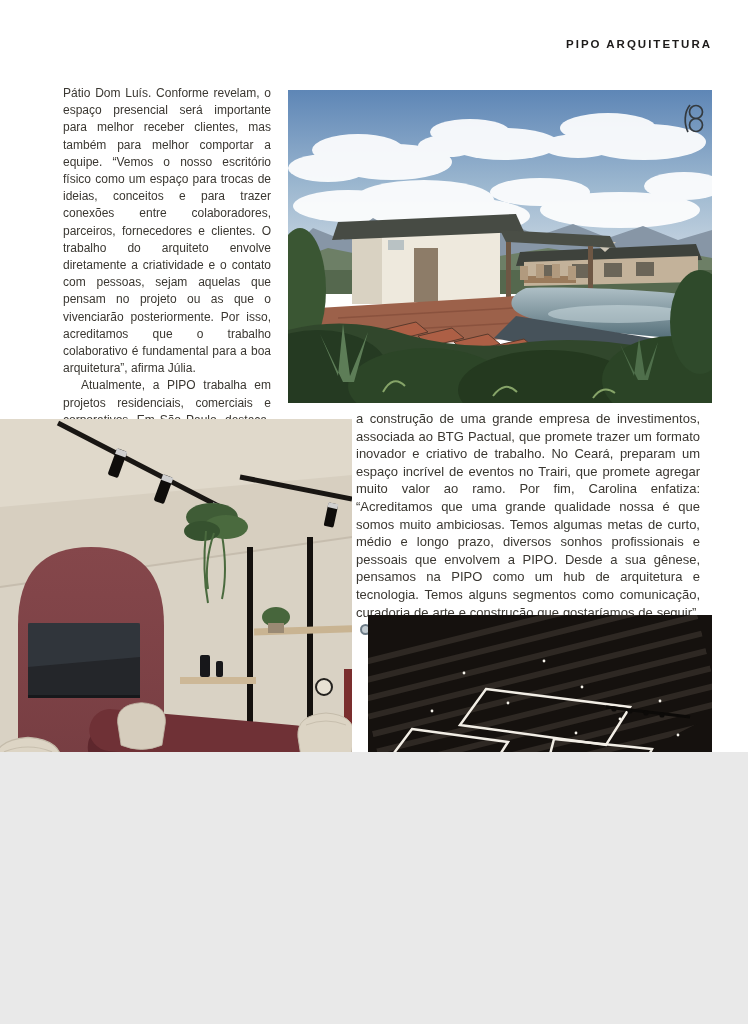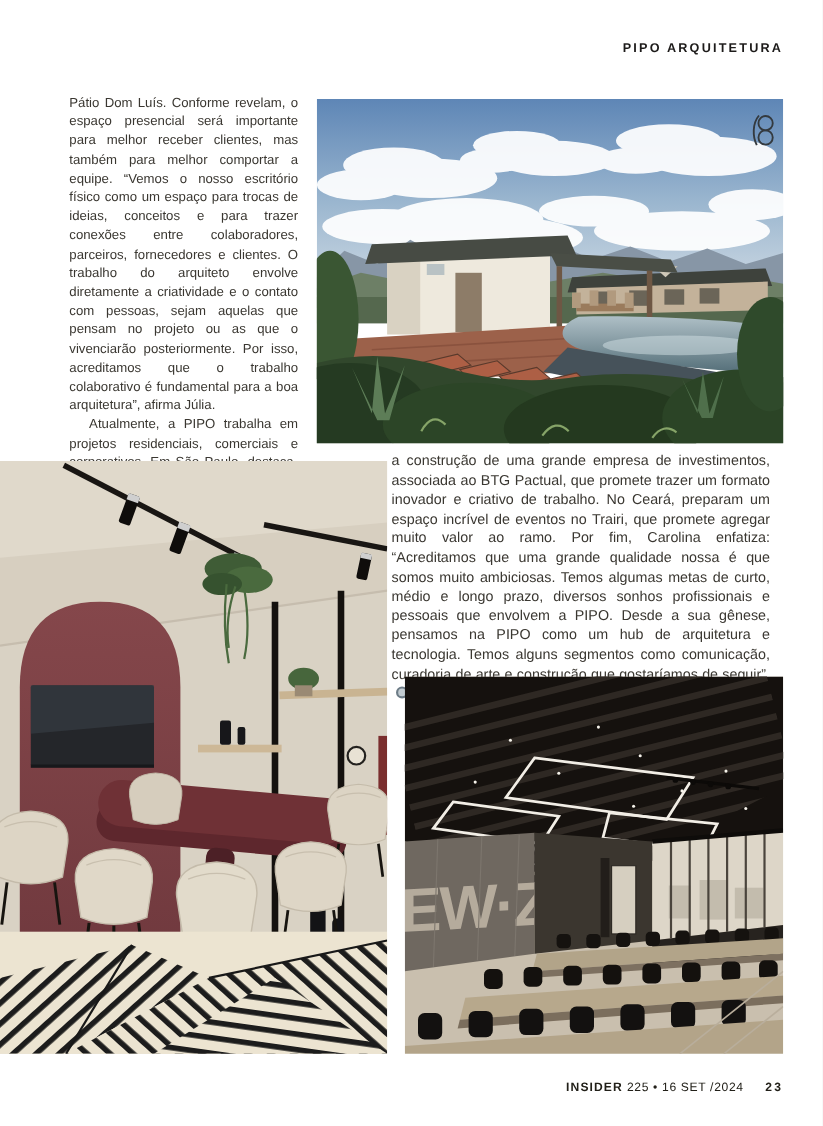--- a/index.html
+++ b/index.html
@@ -1,17 +1,17 @@
 <!DOCTYPE html>
 <html><head>
 <meta charset="utf-8">
 <style>
   html,body{margin:0;padding:0;background:#e9e9e9;}
   .page{
-    position:relative;width:748px;height:1024px;background:#ffffff;
+    position:relative;width:748px;height:752px;background:#ffffff;
     margin:0 auto;overflow:hidden;
     font-family:"Liberation Sans", sans-serif;color:#34312c;
   }
   .header-title{
     position:absolute;top:38px;right:36px;
     font-size:11.5px;font-weight:bold;letter-spacing:2px;color:#1d1b1a;
   }
   .col{position:absolute;text-align:justify;color:#3a3731;}
   .col p{margin:0;padding:0;}
   .left-col{left:63px;top:85px;width:208px;font-size:12px;line-height:17.2px;}

